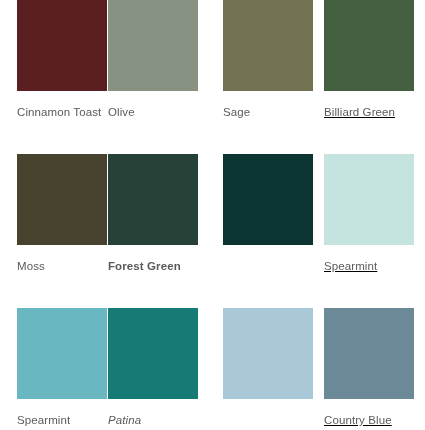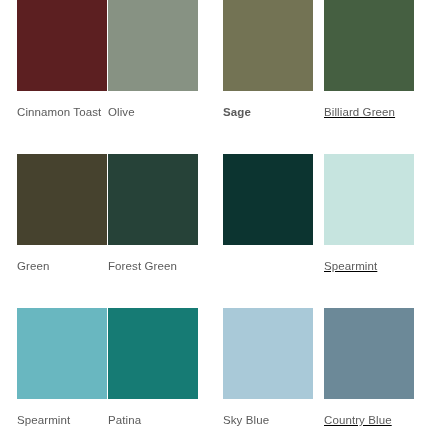--- a/index.html
+++ b/index.html
@@ -67,58 +67,57 @@
     <div class="swatch-cell" data-col="0">
       <span class="swatch-chip" style="background-color: rgb(92, 31, 33);"></span>
       <span class="swatch-label" style="color: rgb(90, 90, 90);">Cinnamon Toast</span>
     </div>
     <div class="swatch-cell" data-col="1">
       <span class="swatch-chip" style="background-color: rgb(135, 146, 131);"></span>
       <span class="swatch-label" style="color: rgb(90, 90, 90);">Olive</span>
     </div>
     <div class="swatch-cell" data-col="2">
       <span class="swatch-chip" style="background-color: rgb(115, 115, 84);"></span>
-      <span class="swatch-label" style="color: rgb(90, 90, 90); font-weight: bold;">Sage</span>
+      <span class="swatch-label" style="color: rgb(90, 90, 90);">Sage</span>
     </div>
     <div class="swatch-cell" data-col="3">
       <span class="swatch-chip" style="background-color: rgb(69, 95, 65);"></span>
       <span class="swatch-label" style="color: rgb(90, 90, 90);">Billiard Green</span>
     </div>
   </div>
 
   <div class="swatch-row" data-row="1">
     <div class="swatch-cell" data-col="0">
       <span class="swatch-chip" style="background-color: rgb(70, 66, 46);"></span>
-      <span class="swatch-label" style="color: rgb(90, 90, 90);">Green</span>
+      <span class="swatch-label" style="color: rgb(90, 90, 90);">Moss</span>
     </div>
     <div class="swatch-cell" data-col="1">
       <span class="swatch-chip" style="background-color: rgb(38, 66, 56);"></span>
-      <span class="swatch-label" style="color: rgb(90, 90, 90);">Forest Green</span>
+      <span class="swatch-label" style="color: rgb(90, 90, 90); font-weight: bold;">Forest Green</span>
     </div>
     <div class="swatch-cell" data-col="2">
       <span class="swatch-chip" style="background-color: rgb(12, 52, 48);"></span>
     </div>
     <div class="swatch-cell" data-col="3">
       <span class="swatch-chip" style="background-color: rgb(198, 228, 223);"></span>
       <span class="swatch-label" style="color: rgb(90, 90, 90);">Spearmint</span>
     </div>
   </div>
 
   <div class="swatch-row" data-row="2">
     <div class="swatch-cell" data-col="0">
       <span class="swatch-chip" style="background-color: rgb(105, 183, 192);"></span>
       <span class="swatch-label" style="color: rgb(90, 90, 90);">Spearmint</span>
     </div>
     <div class="swatch-cell" data-col="1">
       <span class="swatch-chip" style="background-color: rgb(22, 123, 116);"></span>
-      <span class="swatch-label" style="color: rgb(90, 90, 90);">Patina</span>
+      <span class="swatch-label" style="color: rgb(90, 90, 90); font-style: italic;">Patina</span>
     </div>
     <div class="swatch-cell" data-col="2">
       <span class="swatch-chip" style="background-color: rgb(169, 201, 216);"></span>
-      <span class="swatch-label" style="color: rgb(90, 90, 90);">Sky Blue</span>
     </div>
     <div class="swatch-cell" data-col="3">
       <span class="swatch-chip" style="background-color: rgb(108, 137, 152);"></span>
       <span class="swatch-label" style="color: rgb(90, 90, 90);">Country Blue</span>
     </div>
   </div>
 
 </div>
 
 </body></html>

